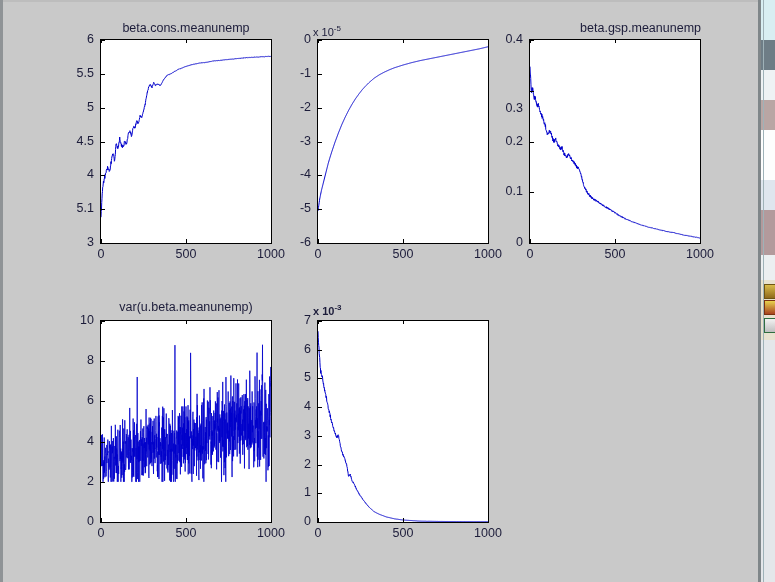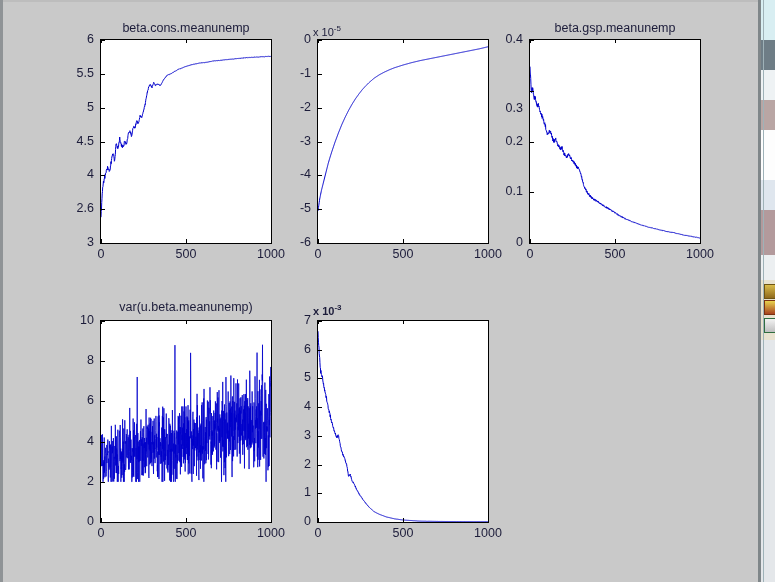--- a/index.html
+++ b/index.html
@@ -88,21 +88,21 @@
       <span>x 10</span><sup>-5</sup>
     </div>
     <div class="plotbox" style="left:317px;top:39px;width:172px;height:205px;">
       <svg id="svg1" width="170" height="203" viewBox="0 0 170 203">
           <path d="M0.00 170.86 L0.24 169.17 L0.49 167.48 L0.73 165.78 L0.97 164.09 L1.21 162.40 L1.46 160.71 L1.70 159.02 L1.94 157.81 L2.19 156.60 L2.43 155.39 L2.67 154.18 L2.91 152.97 L3.16 151.77 L3.40 150.56 L3.64 149.59 L3.89 148.63 L4.13 147.66 L4.37 146.69 L4.61 145.72 L4.86 144.76 L5.10 143.79 L5.34 142.82 L5.59 141.86 L5.83 140.89 L6.07 139.92 L6.31 138.96 L6.56 137.99 L6.80 137.02 L7.04 136.06 L7.29 135.09 L7.53 134.13 L7.77 133.16 L8.01 132.19 L8.26 131.22 L8.50 130.26 L8.74 129.29 L8.99 128.32 L9.23 127.36 L9.47 126.39 L9.71 125.42 L9.96 124.46 L10.20 123.49 L10.44 122.67 L10.69 121.85 L10.93 121.03 L11.17 120.20 L11.41 119.38 L11.66 118.56 L11.90 117.74 L12.14 116.97 L12.39 116.19 L12.63 115.42 L12.87 114.65 L13.11 113.87 L13.36 113.10 L13.60 112.33 L13.84 111.60 L14.09 110.88 L14.33 110.15 L14.57 109.43 L14.81 108.70 L15.06 107.98 L15.30 107.25 L15.54 106.53 L15.79 105.80 L16.03 105.08 L16.27 104.35 L16.51 103.63 L16.76 102.90 L17.00 102.18 L17.24 101.52 L17.49 100.87 L17.73 100.22 L17.97 99.57 L18.21 98.91 L18.46 98.26 L18.70 97.61 L18.94 96.96 L19.19 96.30 L19.43 95.65 L19.67 95.00 L19.91 94.35 L20.16 93.69 L20.40 93.04 L20.64 92.44 L20.89 91.83 L21.13 91.23 L21.37 90.63 L21.61 90.02 L21.86 89.42 L22.10 88.81 L22.34 88.21 L22.59 87.60 L22.83 87.00 L23.07 86.40 L23.31 85.79 L23.56 85.19 L23.80 84.58 L24.04 84.05 L24.29 83.52 L24.53 82.99 L24.77 82.46 L25.01 81.92 L25.26 81.39 L25.50 80.86 L25.74 80.33 L25.99 79.80 L26.23 79.27 L26.47 78.73 L26.71 78.20 L26.96 77.67 L27.20 77.14 L27.44 76.66 L27.69 76.17 L27.93 75.69 L28.17 75.21 L28.41 74.72 L28.66 74.24 L28.90 73.76 L29.14 73.27 L29.39 72.79 L29.63 72.31 L29.87 71.82 L30.11 71.34 L30.36 70.86 L30.60 70.37 L30.84 69.94 L31.09 69.50 L31.33 69.07 L31.57 68.63 L31.81 68.20 L32.06 67.76 L32.30 67.33 L32.54 66.89 L32.79 66.46 L33.03 66.02 L33.27 65.59 L33.51 65.15 L33.76 64.72 L34.00 64.28 L34.24 63.90 L34.49 63.51 L34.73 63.12 L34.97 62.74 L35.21 62.35 L35.46 61.96 L35.70 61.58 L35.94 61.19 L36.19 60.80 L36.43 60.42 L36.67 60.03 L36.91 59.64 L37.16 59.26 L37.40 58.87 L37.64 58.53 L37.89 58.19 L38.13 57.86 L38.37 57.52 L38.61 57.18 L38.86 56.84 L39.10 56.50 L39.34 56.16 L39.59 55.83 L39.83 55.49 L40.07 55.15 L40.31 54.81 L40.56 54.47 L40.80 54.13 L41.04 53.82 L41.29 53.50 L41.53 53.19 L41.77 52.88 L42.01 52.56 L42.26 52.25 L42.50 51.93 L42.74 51.62 L42.99 51.31 L43.23 50.99 L43.47 50.68 L43.71 50.36 L43.96 50.05 L44.20 49.73 L44.44 49.47 L44.69 49.20 L44.93 48.94 L45.17 48.67 L45.41 48.41 L45.66 48.14 L45.90 47.87 L46.14 47.61 L46.39 47.34 L46.63 47.08 L46.87 46.81 L47.11 46.54 L47.36 46.28 L47.60 46.01 L47.84 45.77 L48.09 45.53 L48.33 45.29 L48.57 45.05 L48.81 44.81 L49.06 44.56 L49.30 44.32 L49.54 44.08 L49.79 43.84 L50.03 43.60 L50.27 43.35 L50.51 43.11 L50.76 42.87 L51.00 42.63 L51.24 42.42 L51.49 42.21 L51.73 42.00 L51.97 41.79 L52.21 41.58 L52.46 41.37 L52.70 41.16 L52.94 40.95 L53.19 40.75 L53.43 40.54 L53.67 40.33 L53.91 40.12 L54.16 39.91 L54.40 39.70 L54.64 39.49 L54.89 39.28 L55.13 39.07 L55.37 38.86 L55.61 38.65 L55.86 38.44 L56.10 38.23 L56.34 38.07 L56.59 37.91 L56.83 37.75 L57.07 37.59 L57.31 37.43 L57.56 37.27 L57.80 37.10 L58.04 36.94 L58.29 36.78 L58.53 36.62 L58.77 36.46 L59.01 36.30 L59.26 36.14 L59.50 35.98 L59.74 35.82 L59.99 35.65 L60.23 35.49 L60.47 35.33 L60.71 35.17 L60.96 35.01 L61.20 34.85 L61.44 34.72 L61.69 34.59 L61.93 34.46 L62.17 34.33 L62.41 34.20 L62.66 34.07 L62.90 33.95 L63.14 33.82 L63.39 33.69 L63.63 33.56 L63.87 33.43 L64.11 33.30 L64.36 33.17 L64.60 33.04 L64.84 32.91 L65.09 32.79 L65.33 32.66 L65.57 32.53 L65.81 32.40 L66.06 32.27 L66.30 32.14 L66.54 32.03 L66.79 31.92 L67.03 31.80 L67.27 31.69 L67.51 31.58 L67.76 31.46 L68.00 31.35 L68.24 31.24 L68.49 31.13 L68.73 31.01 L68.97 30.90 L69.21 30.79 L69.46 30.68 L69.70 30.56 L69.94 30.45 L70.19 30.34 L70.43 30.22 L70.67 30.11 L70.91 30.00 L71.16 29.89 L71.40 29.77 L71.64 29.68 L71.89 29.58 L72.13 29.48 L72.37 29.39 L72.61 29.29 L72.86 29.19 L73.10 29.10 L73.34 29.00 L73.59 28.90 L73.83 28.81 L74.07 28.71 L74.31 28.61 L74.56 28.52 L74.80 28.42 L75.04 28.32 L75.29 28.23 L75.53 28.13 L75.77 28.03 L76.01 27.94 L76.26 27.84 L76.50 27.74 L76.74 27.67 L76.99 27.59 L77.23 27.51 L77.47 27.43 L77.71 27.36 L77.96 27.28 L78.20 27.20 L78.44 27.12 L78.69 27.05 L78.93 26.97 L79.17 26.89 L79.41 26.82 L79.66 26.74 L79.90 26.66 L80.14 26.58 L80.39 26.51 L80.63 26.43 L80.87 26.35 L81.11 26.27 L81.36 26.20 L81.60 26.12 L81.84 26.04 L82.09 25.96 L82.33 25.89 L82.57 25.81 L82.81 25.73 L83.06 25.66 L83.30 25.58 L83.54 25.50 L83.79 25.42 L84.03 25.35 L84.27 25.27 L84.51 25.19 L84.76 25.11 L85.00 25.04 L85.24 24.97 L85.49 24.90 L85.73 24.83 L85.97 24.77 L86.21 24.70 L86.46 24.63 L86.70 24.56 L86.94 24.50 L87.19 24.43 L87.43 24.36 L87.67 24.29 L87.91 24.22 L88.16 24.16 L88.40 24.09 L88.64 24.02 L88.89 23.95 L89.13 23.89 L89.37 23.82 L89.61 23.75 L89.86 23.68 L90.10 23.62 L90.34 23.55 L90.59 23.48 L90.83 23.41 L91.07 23.35 L91.31 23.28 L91.56 23.21 L91.80 23.14 L92.04 23.07 L92.29 23.01 L92.53 22.94 L92.77 22.87 L93.01 22.80 L93.26 22.74 L93.50 22.67 L93.74 22.61 L93.99 22.55 L94.23 22.49 L94.47 22.44 L94.71 22.38 L94.96 22.32 L95.20 22.26 L95.44 22.20 L95.69 22.15 L95.93 22.09 L96.17 22.03 L96.41 21.97 L96.66 21.91 L96.90 21.86 L97.14 21.80 L97.39 21.74 L97.63 21.68 L97.87 21.62 L98.11 21.57 L98.36 21.51 L98.60 21.45 L98.84 21.39 L99.09 21.33 L99.33 21.28 L99.57 21.22 L99.81 21.16 L100.06 21.10 L100.30 21.04 L100.54 20.99 L100.79 20.93 L101.03 20.87 L101.27 20.81 L101.51 20.75 L101.76 20.70 L102.00 20.64 L102.24 20.59 L102.49 20.54 L102.73 20.49 L102.97 20.44 L103.21 20.40 L103.46 20.35 L103.70 20.30 L103.94 20.25 L104.19 20.20 L104.43 20.15 L104.67 20.11 L104.91 20.06 L105.16 20.01 L105.40 19.96 L105.64 19.91 L105.89 19.87 L106.13 19.82 L106.37 19.77 L106.61 19.72 L106.86 19.67 L107.10 19.62 L107.34 19.57 L107.59 19.53 L107.83 19.48 L108.07 19.43 L108.31 19.38 L108.56 19.33 L108.80 19.29 L109.04 19.24 L109.29 19.19 L109.53 19.14 L109.77 19.09 L110.01 19.04 L110.26 19.00 L110.50 18.95 L110.74 18.90 L110.99 18.85 L111.23 18.80 L111.47 18.75 L111.71 18.70 L111.96 18.66 L112.20 18.61 L112.44 18.56 L112.69 18.51 L112.93 18.46 L113.17 18.42 L113.41 18.37 L113.66 18.32 L113.90 18.27 L114.14 18.22 L114.39 18.17 L114.63 18.13 L114.87 18.08 L115.11 18.03 L115.36 17.98 L115.60 17.93 L115.84 17.88 L116.09 17.84 L116.33 17.79 L116.57 17.74 L116.81 17.69 L117.06 17.64 L117.30 17.59 L117.54 17.54 L117.79 17.50 L118.03 17.45 L118.27 17.40 L118.51 17.35 L118.76 17.30 L119.00 17.25 L119.24 17.21 L119.49 17.16 L119.73 17.11 L119.97 17.06 L120.21 17.01 L120.46 16.97 L120.70 16.92 L120.94 16.87 L121.19 16.82 L121.43 16.77 L121.67 16.72 L121.91 16.68 L122.16 16.63 L122.40 16.58 L122.64 16.53 L122.89 16.48 L123.13 16.43 L123.37 16.38 L123.61 16.34 L123.86 16.29 L124.10 16.24 L124.34 16.19 L124.59 16.14 L124.83 16.09 L125.07 16.05 L125.31 16.00 L125.56 15.95 L125.80 15.90 L126.04 15.85 L126.29 15.81 L126.53 15.76 L126.77 15.71 L127.01 15.66 L127.26 15.61 L127.50 15.56 L127.74 15.51 L127.99 15.47 L128.23 15.42 L128.47 15.37 L128.71 15.32 L128.96 15.27 L129.20 15.23 L129.44 15.18 L129.69 15.13 L129.93 15.08 L130.17 15.03 L130.41 14.98 L130.66 14.93 L130.90 14.89 L131.14 14.84 L131.39 14.79 L131.63 14.74 L131.87 14.69 L132.11 14.65 L132.36 14.60 L132.60 14.55 L132.84 14.50 L133.09 14.45 L133.33 14.40 L133.57 14.35 L133.81 14.31 L134.06 14.26 L134.30 14.21 L134.54 14.16 L134.79 14.11 L135.03 14.06 L135.27 14.02 L135.51 13.97 L135.76 13.92 L136.00 13.87 L136.24 13.82 L136.49 13.78 L136.73 13.73 L136.97 13.68 L137.21 13.63 L137.46 13.58 L137.70 13.53 L137.94 13.48 L138.19 13.44 L138.43 13.39 L138.67 13.34 L138.91 13.29 L139.16 13.24 L139.40 13.19 L139.64 13.15 L139.89 13.10 L140.13 13.05 L140.37 13.00 L140.61 12.95 L140.86 12.91 L141.10 12.86 L141.34 12.81 L141.59 12.76 L141.83 12.71 L142.07 12.66 L142.31 12.62 L142.56 12.57 L142.80 12.52 L143.04 12.47 L143.29 12.42 L143.53 12.37 L143.77 12.32 L144.01 12.28 L144.26 12.23 L144.50 12.18 L144.74 12.13 L144.99 12.08 L145.23 12.03 L145.47 11.99 L145.71 11.94 L145.96 11.89 L146.20 11.84 L146.44 11.79 L146.69 11.75 L146.93 11.70 L147.17 11.65 L147.41 11.60 L147.66 11.55 L147.90 11.50 L148.14 11.46 L148.39 11.41 L148.63 11.36 L148.87 11.31 L149.11 11.26 L149.36 11.21 L149.60 11.17 L149.84 11.12 L150.09 11.07 L150.33 11.02 L150.57 10.97 L150.81 10.92 L151.06 10.87 L151.30 10.83 L151.54 10.78 L151.79 10.73 L152.03 10.68 L152.27 10.63 L152.51 10.59 L152.76 10.54 L153.00 10.49 L153.24 10.44 L153.49 10.39 L153.73 10.34 L153.97 10.29 L154.21 10.25 L154.46 10.20 L154.70 10.15 L154.94 10.10 L155.19 10.05 L155.43 10.00 L155.67 9.96 L155.91 9.91 L156.16 9.86 L156.40 9.81 L156.64 9.76 L156.89 9.72 L157.13 9.67 L157.37 9.62 L157.61 9.57 L157.86 9.52 L158.10 9.47 L158.34 9.42 L158.59 9.38 L158.83 9.33 L159.07 9.28 L159.31 9.23 L159.56 9.18 L159.80 9.13 L160.04 9.09 L160.29 9.04 L160.53 8.99 L160.77 8.94 L161.01 8.89 L161.26 8.84 L161.50 8.80 L161.74 8.74 L161.99 8.68 L162.23 8.62 L162.47 8.56 L162.71 8.51 L162.96 8.45 L163.20 8.39 L163.44 8.33 L163.69 8.27 L163.93 8.22 L164.17 8.16 L164.41 8.10 L164.66 8.04 L164.90 7.98 L165.14 7.93 L165.39 7.87 L165.63 7.81 L165.87 7.75 L166.11 7.69 L166.36 7.64 L166.60 7.58 L166.84 7.52 L167.09 7.46 L167.33 7.40 L167.57 7.35 L167.81 7.29 L168.06 7.23 L168.30 7.17 L168.54 7.11 L168.79 7.06 L169.03 7.00 L169.27 6.94 L169.51 6.88 L169.76 6.82 L170.00 6.77" fill="none" stroke="#0000cc" stroke-width="1" stroke-linejoin="round"></path>
         </svg>
     </div>
   </div>
 
   <div class="subplot" style="left:0px;top:0px;width:740px;height:290px;">
-    <div class="title" style="left:529px;top:21px;width:172px;">beta.gsp.meanunemp</div>
+    <div class="title" style="left:529px;top:21px;width:172px;text-align:right;">beta.gsp.meanunemp</div>
     <div class="plotbox" style="left:529px;top:39px;width:172px;height:205px;">
       <svg id="svg2" width="170" height="203" viewBox="0 0 170 203">
           <path d="M0.00 26.60 L0.24 33.04 L0.49 34.87 L0.73 38.65 L0.97 44.82 L1.21 50.22 L1.46 52.69 L1.70 50.47 L1.94 47.65 L2.19 48.54 L2.43 50.72 L2.67 47.71 L2.91 49.00 L3.16 51.47 L3.40 54.43 L3.64 54.31 L3.89 57.05 L4.13 58.90 L4.37 59.65 L4.61 55.99 L4.86 58.91 L5.10 56.60 L5.34 56.59 L5.59 59.79 L5.83 60.94 L6.07 62.13 L6.31 61.72 L6.56 64.87 L6.80 65.08 L7.04 66.41 L7.29 66.39 L7.53 64.25 L7.77 67.11 L8.01 67.03 L8.26 63.27 L8.50 65.30 L8.74 66.35 L8.99 65.99 L9.23 67.38 L9.47 69.33 L9.71 70.43 L9.96 71.71 L10.20 71.05 L10.44 72.59 L10.69 74.23 L10.93 73.35 L11.17 74.05 L11.41 73.69 L11.66 77.00 L11.90 74.15 L12.14 78.39 L12.39 77.86 L12.63 76.38 L12.87 77.43 L13.11 79.19 L13.36 80.34 L13.60 79.38 L13.84 81.78 L14.09 83.63 L14.33 84.29 L14.57 83.24 L14.81 82.72 L15.06 85.00 L15.30 86.77 L15.54 84.60 L15.79 89.68 L16.03 90.37 L16.27 90.44 L16.51 90.94 L16.76 92.17 L17.00 92.02 L17.24 94.74 L17.49 93.42 L17.73 93.40 L17.97 94.18 L18.21 94.04 L18.46 93.60 L18.70 92.79 L18.94 93.31 L19.19 90.23 L19.43 90.35 L19.67 92.08 L19.91 92.78 L20.16 92.04 L20.40 91.13 L20.64 90.97 L20.89 93.98 L21.13 93.94 L21.37 93.12 L21.61 95.24 L21.86 97.30 L22.10 97.46 L22.34 96.29 L22.59 99.60 L22.83 101.02 L23.07 100.05 L23.31 98.58 L23.56 101.92 L23.80 101.04 L24.04 102.73 L24.29 99.87 L24.53 101.70 L24.77 99.34 L25.01 100.04 L25.26 99.21 L25.50 98.71 L25.74 97.94 L25.99 101.04 L26.23 101.86 L26.47 101.41 L26.71 101.31 L26.96 101.55 L27.20 102.99 L27.44 104.40 L27.69 105.78 L27.93 106.03 L28.17 104.53 L28.41 106.88 L28.66 105.76 L28.90 105.47 L29.14 105.44 L29.39 107.32 L29.63 106.74 L29.87 108.78 L30.11 108.03 L30.36 109.69 L30.60 107.52 L30.84 109.73 L31.09 109.67 L31.33 106.84 L31.57 108.17 L31.81 108.87 L32.06 106.40 L32.30 108.26 L32.54 109.67 L32.79 110.91 L33.03 111.78 L33.27 110.44 L33.51 111.81 L33.76 112.10 L34.00 115.08 L34.24 113.52 L34.49 115.55 L34.73 113.10 L34.97 115.60 L35.21 115.56 L35.46 115.14 L35.70 115.00 L35.94 116.45 L36.19 116.82 L36.43 118.00 L36.67 117.40 L36.91 115.92 L37.16 116.41 L37.40 117.30 L37.64 114.57 L37.89 114.41 L38.13 114.80 L38.37 115.11 L38.61 113.60 L38.86 115.41 L39.10 115.20 L39.34 115.98 L39.59 114.87 L39.83 116.07 L40.07 116.92 L40.31 118.20 L40.56 118.95 L40.80 117.55 L41.04 117.71 L41.29 117.56 L41.53 119.37 L41.77 120.97 L42.01 120.01 L42.26 120.36 L42.50 119.96 L42.74 121.14 L42.99 122.08 L43.23 121.69 L43.47 120.84 L43.71 121.84 L43.96 123.63 L44.20 123.12 L44.44 121.81 L44.69 123.76 L44.93 123.28 L45.17 125.19 L45.41 123.50 L45.66 125.20 L45.90 126.19 L46.14 125.85 L46.39 124.93 L46.63 127.96 L46.87 127.02 L47.11 126.85 L47.36 128.76 L47.60 126.59 L47.84 126.72 L48.09 128.17 L48.33 127.24 L48.57 128.35 L48.81 128.99 L49.06 128.93 L49.30 129.33 L49.54 130.12 L49.79 131.42 L50.03 131.34 L50.27 132.24 L50.51 133.71 L50.76 133.31 L51.00 134.25 L51.24 135.94 L51.49 137.11 L51.73 136.65 L51.97 139.19 L52.21 140.08 L52.46 139.64 L52.70 141.93 L52.94 142.43 L53.19 142.15 L53.43 144.49 L53.67 145.55 L53.91 146.47 L54.16 146.57 L54.40 146.80 L54.64 148.33 L54.89 147.88 L55.13 147.71 L55.37 149.02 L55.61 149.92 L55.86 149.32 L56.10 149.12 L56.34 151.80 L56.59 152.28 L56.83 151.02 L57.07 150.97 L57.31 152.09 L57.56 153.77 L57.80 152.97 L58.04 153.54 L58.29 154.85 L58.53 153.92 L58.77 153.33 L59.01 153.59 L59.26 154.86 L59.50 156.29 L59.74 155.88 L59.99 156.67 L60.23 155.06 L60.47 155.83 L60.71 157.29 L60.96 157.21 L61.20 156.38 L61.44 157.19 L61.69 158.56 L61.93 157.20 L62.17 157.52 L62.41 158.96 L62.66 157.69 L62.90 158.14 L63.14 158.83 L63.39 159.00 L63.63 160.06 L63.87 160.16 L64.11 158.81 L64.36 159.03 L64.60 159.90 L64.84 160.59 L65.09 159.74 L65.33 160.31 L65.57 159.50 L65.81 159.76 L66.06 161.46 L66.30 161.11 L66.54 160.34 L66.79 160.96 L67.03 161.08 L67.27 161.31 L67.51 162.14 L67.76 160.91 L68.00 161.44 L68.24 161.10 L68.49 161.54 L68.73 162.88 L68.97 162.83 L69.21 162.52 L69.46 163.31 L69.70 163.59 L69.94 163.72 L70.19 162.94 L70.43 164.00 L70.67 163.05 L70.91 164.45 L71.16 164.21 L71.40 164.01 L71.64 164.52 L71.89 164.19 L72.13 164.36 L72.37 165.42 L72.61 164.83 L72.86 165.88 L73.10 165.99 L73.34 165.68 L73.59 164.87 L73.83 165.38 L74.07 166.46 L74.31 166.14 L74.56 166.12 L74.80 166.61 L75.04 167.40 L75.29 167.51 L75.53 167.51 L75.77 167.13 L76.01 166.88 L76.26 166.60 L76.50 168.22 L76.74 167.06 L76.99 168.06 L77.23 167.37 L77.47 167.82 L77.71 168.57 L77.96 168.28 L78.20 167.76 L78.44 169.03 L78.69 169.29 L78.93 168.30 L79.17 168.87 L79.41 169.80 L79.66 169.54 L79.90 168.95 L80.14 169.84 L80.39 169.64 L80.63 169.70 L80.87 169.60 L81.11 169.65 L81.36 170.36 L81.60 171.09 L81.84 171.12 L82.09 170.73 L82.33 171.41 L82.57 170.86 L82.81 171.61 L83.06 171.09 L83.30 171.07 L83.54 171.64 L83.79 171.78 L84.03 171.89 L84.27 171.77 L84.51 172.77 L84.76 172.59 L85.00 173.16 L85.24 172.91 L85.49 172.54 L85.73 172.61 L85.97 173.41 L86.21 173.77 L86.46 174.15 L86.70 174.31 L86.94 173.67 L87.19 173.67 L87.43 174.24 L87.67 174.08 L87.91 175.26 L88.16 174.80 L88.40 174.66 L88.64 175.54 L88.89 175.67 L89.13 175.53 L89.37 175.65 L89.61 176.12 L89.86 175.47 L90.10 175.64 L90.34 176.30 L90.59 176.33 L90.83 176.83 L91.07 176.61 L91.31 176.49 L91.56 176.67 L91.80 177.25 L92.04 176.49 L92.29 177.37 L92.53 176.88 L92.77 177.76 L93.01 177.75 L93.26 177.29 L93.50 177.54 L93.74 177.99 L93.99 177.76 L94.23 177.74 L94.47 178.20 L94.71 178.81 L94.96 178.65 L95.20 178.44 L95.44 179.17 L95.69 178.71 L95.93 179.00 L96.17 179.49 L96.41 179.07 L96.66 179.32 L96.90 179.62 L97.14 179.78 L97.39 179.57 L97.63 179.64 L97.87 179.70 L98.11 179.73 L98.36 179.71 L98.60 180.38 L98.84 180.43 L99.09 180.36 L99.33 180.20 L99.57 180.64 L99.81 180.64 L100.06 181.07 L100.30 180.65 L100.54 180.97 L100.79 181.31 L101.03 181.34 L101.27 181.44 L101.51 181.64 L101.76 181.80 L102.00 181.95 L102.24 181.77 L102.49 182.16 L102.73 181.80 L102.97 181.73 L103.21 181.86 L103.46 182.08 L103.70 182.09 L103.94 182.65 L104.19 182.50 L104.43 182.34 L104.67 182.83 L104.91 182.96 L105.16 182.60 L105.40 182.85 L105.64 182.94 L105.89 183.14 L106.13 183.14 L106.37 183.03 L106.61 183.20 L106.86 183.62 L107.10 183.59 L107.34 183.65 L107.59 183.52 L107.83 184.00 L108.07 183.98 L108.31 183.80 L108.56 183.86 L108.80 184.29 L109.04 184.00 L109.29 184.29 L109.53 184.34 L109.77 184.35 L110.01 184.50 L110.26 184.80 L110.50 184.86 L110.74 184.82 L110.99 184.90 L111.23 185.17 L111.47 185.18 L111.71 184.95 L111.96 185.09 L112.20 185.06 L112.44 185.46 L112.69 185.46 L112.93 185.30 L113.17 185.44 L113.41 185.41 L113.66 185.79 L113.90 185.71 L114.14 185.71 L114.39 186.08 L114.63 185.83 L114.87 186.12 L115.11 186.03 L115.36 186.23 L115.60 186.26 L115.84 186.42 L116.09 186.34 L116.33 186.54 L116.57 186.45 L116.81 186.42 L117.06 186.57 L117.30 186.68 L117.54 187.03 L117.79 187.08 L118.03 186.86 L118.27 186.98 L118.51 187.26 L118.76 187.23 L119.00 187.06 L119.24 187.20 L119.49 187.43 L119.73 187.46 L119.97 187.60 L120.21 187.61 L120.46 187.69 L120.70 187.55 L120.94 187.79 L121.19 187.73 L121.43 187.64 L121.67 188.11 L121.91 187.94 L122.16 187.95 L122.40 187.92 L122.64 187.93 L122.89 187.98 L123.13 188.08 L123.37 188.34 L123.61 188.55 L123.86 188.25 L124.10 188.51 L124.34 188.59 L124.59 188.74 L124.83 188.55 L125.07 188.90 L125.31 188.73 L125.56 188.87 L125.80 188.71 L126.04 188.73 L126.29 189.01 L126.53 189.21 L126.77 189.04 L127.01 189.13 L127.26 189.06 L127.50 189.16 L127.74 189.14 L127.99 189.64 L128.23 189.70 L128.47 189.45 L128.71 189.64 L128.96 189.58 L129.20 189.77 L129.44 189.80 L129.69 189.89 L129.93 189.71 L130.17 189.87 L130.41 190.02 L130.66 189.88 L130.90 190.30 L131.14 190.20 L131.39 190.16 L131.63 190.08 L131.87 190.38 L132.11 190.20 L132.36 190.41 L132.60 190.31 L132.84 190.80 L133.09 190.60 L133.33 190.86 L133.57 190.60 L133.81 190.70 L134.06 190.88 L134.30 190.73 L134.54 191.13 L134.79 191.05 L135.03 191.24 L135.27 191.10 L135.51 191.30 L135.76 191.47 L136.00 191.16 L136.24 191.48 L136.49 191.56 L136.73 191.26 L136.97 191.60 L137.21 191.37 L137.46 191.78 L137.70 191.71 L137.94 191.57 L138.19 191.51 L138.43 191.94 L138.67 191.82 L138.91 191.79 L139.16 191.90 L139.40 192.00 L139.64 192.10 L139.89 191.89 L140.13 192.19 L140.37 192.10 L140.61 192.21 L140.86 192.03 L141.10 192.44 L141.34 192.34 L141.59 192.22 L141.83 192.38 L142.07 192.19 L142.31 192.59 L142.56 192.38 L142.80 192.42 L143.04 192.45 L143.29 192.70 L143.53 192.46 L143.77 192.95 L144.01 192.59 L144.26 192.78 L144.50 192.78 L144.74 192.77 L144.99 193.06 L145.23 192.97 L145.47 193.16 L145.71 193.31 L145.96 193.10 L146.20 193.45 L146.44 193.38 L146.69 193.55 L146.93 193.38 L147.17 193.63 L147.41 193.66 L147.66 193.61 L147.90 193.64 L148.14 193.73 L148.39 193.58 L148.63 193.77 L148.87 194.06 L149.11 194.13 L149.36 194.15 L149.60 193.85 L149.84 194.01 L150.09 194.13 L150.33 194.25 L150.57 194.10 L150.81 194.48 L151.06 194.21 L151.30 194.53 L151.54 194.37 L151.79 194.65 L152.03 194.84 L152.27 194.72 L152.51 194.76 L152.76 194.91 L153.00 194.72 L153.24 195.05 L153.49 195.05 L153.73 195.16 L153.97 194.96 L154.21 195.09 L154.46 195.30 L154.70 195.37 L154.94 195.14 L155.19 195.23 L155.43 195.14 L155.67 195.55 L155.91 195.18 L156.16 195.52 L156.40 195.57 L156.64 195.41 L156.89 195.56 L157.13 195.73 L157.37 195.53 L157.61 195.71 L157.86 195.69 L158.10 195.77 L158.34 195.81 L158.59 196.01 L158.83 196.00 L159.07 195.85 L159.31 196.23 L159.56 195.99 L159.80 196.20 L160.04 196.16 L160.29 196.06 L160.53 196.25 L160.77 196.21 L161.01 196.50 L161.26 196.33 L161.50 196.29 L161.74 196.45 L161.99 196.26 L162.23 196.35 L162.47 196.78 L162.71 196.83 L162.96 196.74 L163.20 196.90 L163.44 196.83 L163.69 196.90 L163.93 196.76 L164.17 197.03 L164.41 197.00 L164.66 196.87 L164.90 196.97 L165.14 197.25 L165.39 197.19 L165.63 197.33 L165.87 197.07 L166.11 197.29 L166.36 197.27 L166.60 197.16 L166.84 197.30 L167.09 197.53 L167.33 197.66 L167.57 197.43 L167.81 197.60 L168.06 197.79 L168.30 197.71 L168.54 197.60 L168.79 197.87 L169.03 197.78 L169.27 198.01 L169.51 197.95 L169.76 197.85 L170.00 197.82" fill="none" stroke="#0000cc" stroke-width="1" stroke-linejoin="round"></path>
         </svg>
     </div>
   </div>
 
   <div class="subplot" style="left:0px;top:0px;width:300px;height:582px;">
     <div class="title" style="left:100px;top:300px;width:172px;">var(u.beta.meanunemp)</div>
     <div class="plotbox" style="left:100px;top:320px;width:172px;height:203px;">
@@ -119,21 +119,21 @@
     <div class="plotbox" style="left:317px;top:320px;width:172px;height:203px;">
       <svg id="svg4" width="170" height="201" viewBox="0 0 170 201">
           <path d="M0.00 10.22 L0.24 16.59 L0.49 21.22 L0.73 24.61 L0.97 26.08 L1.21 32.61 L1.46 34.97 L1.70 36.52 L1.94 41.65 L2.19 46.31 L2.43 46.94 L2.67 52.29 L2.91 49.40 L3.16 51.59 L3.40 53.36 L3.64 53.85 L3.89 55.72 L4.13 54.86 L4.37 54.88 L4.61 57.06 L4.86 59.97 L5.10 61.14 L5.34 63.05 L5.59 62.44 L5.83 65.85 L6.07 66.91 L6.31 66.51 L6.56 69.82 L6.80 68.96 L7.04 71.58 L7.29 71.55 L7.53 72.89 L7.77 73.50 L8.01 76.62 L8.26 75.29 L8.50 75.85 L8.74 80.11 L8.99 80.95 L9.23 81.49 L9.47 82.14 L9.71 83.25 L9.96 84.28 L10.20 87.30 L10.44 88.49 L10.69 88.35 L10.93 89.11 L11.17 91.57 L11.41 90.26 L11.66 92.10 L11.90 92.36 L12.14 95.81 L12.39 93.90 L12.63 97.52 L12.87 98.81 L13.11 98.23 L13.36 100.17 L13.60 101.93 L13.84 101.36 L14.09 101.22 L14.33 102.21 L14.57 104.25 L14.81 105.28 L15.06 106.67 L15.30 106.68 L15.54 106.29 L15.79 108.14 L16.03 110.07 L16.27 109.75 L16.51 109.89 L16.76 111.51 L17.00 112.70 L17.24 112.68 L17.49 112.02 L17.73 114.68 L17.97 115.37 L18.21 114.97 L18.46 115.14 L18.70 116.49 L18.94 116.98 L19.19 114.53 L19.43 116.29 L19.67 115.83 L19.91 114.13 L20.16 113.73 L20.40 114.57 L20.64 114.70 L20.89 117.39 L21.13 118.35 L21.37 118.57 L21.61 120.42 L21.86 121.72 L22.10 122.38 L22.34 124.80 L22.59 125.80 L22.83 126.08 L23.07 127.17 L23.31 128.73 L23.56 130.42 L23.80 130.85 L24.04 130.86 L24.29 130.78 L24.53 132.23 L24.77 134.18 L25.01 134.32 L25.26 133.50 L25.50 134.87 L25.74 136.04 L25.99 135.67 L26.23 136.51 L26.47 136.50 L26.71 137.46 L26.96 137.92 L27.20 139.80 L27.44 139.57 L27.69 141.73 L27.93 142.05 L28.17 142.02 L28.41 143.38 L28.66 143.24 L28.90 145.56 L29.14 146.15 L29.39 147.42 L29.63 150.21 L29.87 150.16 L30.11 152.43 L30.36 154.47 L30.60 155.35 L30.84 154.24 L31.09 154.04 L31.33 154.47 L31.57 154.65 L31.81 153.67 L32.06 153.99 L32.30 153.17 L32.54 154.65 L32.79 155.87 L33.03 155.51 L33.27 157.05 L33.51 158.12 L33.76 158.79 L34.00 159.92 L34.24 160.47 L34.49 160.79 L34.73 160.91 L34.97 161.47 L35.21 160.85 L35.46 162.02 L35.70 162.25 L35.94 163.02 L36.19 163.31 L36.43 163.35 L36.67 164.07 L36.91 164.70 L37.16 165.61 L37.40 165.02 L37.64 166.40 L37.89 167.14 L38.13 166.95 L38.37 168.29 L38.61 168.77 L38.86 168.66 L39.10 169.32 L39.34 169.78 L39.59 169.72 L39.83 170.66 L40.07 170.66 L40.31 171.30 L40.56 172.07 L40.80 171.92 L41.04 173.17 L41.29 172.92 L41.53 173.28 L41.77 174.16 L42.01 174.66 L42.26 174.92 L42.50 174.87 L42.74 175.24 L42.99 175.34 L43.23 176.27 L43.47 176.37 L43.71 176.49 L43.96 176.87 L44.20 177.69 L44.44 177.49 L44.69 177.98 L44.93 178.78 L45.17 179.10 L45.41 179.35 L45.66 179.60 L45.90 179.58 L46.14 180.00 L46.39 180.26 L46.63 180.77 L46.87 180.99 L47.11 181.61 L47.36 181.57 L47.60 182.09 L47.84 182.51 L48.09 182.44 L48.33 182.84 L48.57 183.38 L48.81 183.56 L49.06 183.84 L49.30 183.91 L49.54 184.44 L49.79 184.57 L50.03 185.03 L50.27 185.13 L50.51 185.62 L50.76 185.65 L51.00 186.16 L51.24 186.30 L51.49 186.58 L51.73 186.78 L51.97 187.02 L52.21 187.21 L52.46 187.42 L52.70 187.59 L52.94 187.86 L53.19 188.03 L53.43 188.22 L53.67 188.48 L53.91 188.67 L54.16 188.87 L54.40 189.16 L54.64 189.33 L54.89 189.56 L55.13 189.79 L55.37 189.98 L55.61 190.23 L55.86 190.45 L56.10 190.70 L56.34 190.76 L56.59 190.93 L56.83 191.03 L57.07 191.16 L57.31 191.29 L57.56 191.39 L57.80 191.54 L58.04 191.67 L58.29 191.80 L58.53 191.91 L58.77 192.00 L59.01 192.11 L59.26 192.23 L59.50 192.38 L59.74 192.53 L59.99 192.61 L60.23 192.73 L60.47 192.90 L60.71 192.97 L60.96 193.13 L61.20 193.29 L61.44 193.32 L61.69 193.39 L61.93 193.51 L62.17 193.61 L62.41 193.67 L62.66 193.82 L62.90 193.91 L63.14 193.95 L63.39 194.11 L63.63 194.13 L63.87 194.24 L64.11 194.33 L64.36 194.42 L64.60 194.55 L64.84 194.65 L65.09 194.69 L65.33 194.78 L65.57 194.91 L65.81 194.96 L66.06 195.11 L66.30 195.20 L66.54 195.26 L66.79 195.38 L67.03 195.46 L67.27 195.54 L67.51 195.61 L67.76 195.72 L68.00 195.83 L68.24 195.88 L68.49 195.98 L68.73 196.04 L68.97 196.04 L69.21 196.13 L69.46 196.21 L69.70 196.25 L69.94 196.32 L70.19 196.38 L70.43 196.37 L70.67 196.48 L70.91 196.48 L71.16 196.55 L71.40 196.60 L71.64 196.65 L71.89 196.76 L72.13 196.81 L72.37 196.87 L72.61 196.95 L72.86 196.97 L73.10 197.02 L73.34 197.08 L73.59 197.17 L73.83 197.18 L74.07 197.25 L74.31 197.30 L74.56 197.39 L74.80 197.44 L75.04 197.46 L75.29 197.54 L75.53 197.57 L75.77 197.64 L76.01 197.69 L76.26 197.82 L76.50 197.81 L76.74 197.87 L76.99 197.89 L77.23 197.91 L77.47 197.97 L77.71 197.99 L77.96 198.03 L78.20 198.07 L78.44 198.14 L78.69 198.11 L78.93 198.18 L79.17 198.17 L79.41 198.20 L79.66 198.24 L79.90 198.30 L80.14 198.35 L80.39 198.35 L80.63 198.39 L80.87 198.43 L81.11 198.47 L81.36 198.49 L81.60 198.54 L81.84 198.60 L82.09 198.61 L82.33 198.66 L82.57 198.68 L82.81 198.71 L83.06 198.71 L83.30 198.74 L83.54 198.79 L83.79 198.85 L84.03 198.82 L84.27 198.87 L84.51 198.94 L84.76 198.94 L85.00 199.02 L85.24 198.98 L85.49 199.05 L85.73 199.07 L85.97 199.09 L86.21 199.06 L86.46 199.10 L86.70 199.12 L86.94 199.09 L87.19 199.15 L87.43 199.18 L87.67 199.17 L87.91 199.21 L88.16 199.21 L88.40 199.24 L88.64 199.24 L88.89 199.24 L89.13 199.28 L89.37 199.29 L89.61 199.30 L89.86 199.34 L90.10 199.30 L90.34 199.34 L90.59 199.39 L90.83 199.38 L91.07 199.43 L91.31 199.45 L91.56 199.46 L91.80 199.43 L92.04 199.48 L92.29 199.46 L92.53 199.52 L92.77 199.49 L93.01 199.54 L93.26 199.52 L93.50 199.57 L93.74 199.56 L93.99 199.64 L94.23 199.65 L94.47 199.60 L94.71 199.68 L94.96 199.64 L95.20 199.66 L95.44 199.72 L95.69 199.75 L95.93 199.74 L96.17 199.72 L96.41 199.74 L96.66 199.78 L96.90 199.81 L97.14 199.82 L97.39 199.81 L97.63 199.85 L97.87 199.84 L98.11 199.85 L98.36 199.92 L98.60 199.88 L98.84 199.89 L99.09 199.97 L99.33 199.97 L99.57 199.98 L99.81 200.01 L100.06 199.98 L100.30 199.99 L100.54 200.08 L100.79 200.08 L101.03 200.11 L101.27 200.10 L101.51 200.08 L101.76 200.11 L102.00 200.14 L102.24 200.14 L102.49 200.11 L102.73 200.15 L102.97 200.14 L103.21 200.18 L103.46 200.17 L103.70 200.15 L103.94 200.17 L104.19 200.17 L104.43 200.19 L104.67 200.18 L104.91 200.22 L105.16 200.21 L105.40 200.21 L105.64 200.21 L105.89 200.17 L106.13 200.20 L106.37 200.20 L106.61 200.21 L106.86 200.19 L107.10 200.23 L107.34 200.19 L107.59 200.23 L107.83 200.22 L108.07 200.28 L108.31 200.26 L108.56 200.29 L108.80 200.27 L109.04 200.23 L109.29 200.30 L109.53 200.29 L109.77 200.27 L110.01 200.31 L110.26 200.26 L110.50 200.24 L110.74 200.32 L110.99 200.29 L111.23 200.28 L111.47 200.31 L111.71 200.26 L111.96 200.33 L112.20 200.28 L112.44 200.35 L112.69 200.31 L112.93 200.31 L113.17 200.34 L113.41 200.30 L113.66 200.32 L113.90 200.33 L114.14 200.36 L114.39 200.32 L114.63 200.33 L114.87 200.36 L115.11 200.34 L115.36 200.35 L115.60 200.34 L115.84 200.40 L116.09 200.38 L116.33 200.36 L116.57 200.35 L116.81 200.38 L117.06 200.35 L117.30 200.38 L117.54 200.37 L117.79 200.37 L118.03 200.38 L118.27 200.40 L118.51 200.41 L118.76 200.43 L119.00 200.45 L119.24 200.44 L119.49 200.39 L119.73 200.40 L119.97 200.44 L120.21 200.41 L120.46 200.47 L120.70 200.44 L120.94 200.43 L121.19 200.42 L121.43 200.47 L121.67 200.41 L121.91 200.44 L122.16 200.41 L122.40 200.43 L122.64 200.47 L122.89 200.48 L123.13 200.43 L123.37 200.47 L123.61 200.42 L123.86 200.47 L124.10 200.48 L124.34 200.47 L124.59 200.43 L124.83 200.44 L125.07 200.44 L125.31 200.48 L125.56 200.44 L125.80 200.50 L126.04 200.52 L126.29 200.50 L126.53 200.45 L126.77 200.50 L127.01 200.48 L127.26 200.46 L127.50 200.50 L127.74 200.50 L127.99 200.50 L128.23 200.54 L128.47 200.48 L128.71 200.53 L128.96 200.54 L129.20 200.47 L129.44 200.54 L129.69 200.51 L129.93 200.50 L130.17 200.51 L130.41 200.56 L130.66 200.56 L130.90 200.51 L131.14 200.55 L131.39 200.54 L131.63 200.54 L131.87 200.51 L132.11 200.54 L132.36 200.52 L132.60 200.53 L132.84 200.52 L133.09 200.51 L133.33 200.54 L133.57 200.53 L133.81 200.52 L134.06 200.51 L134.30 200.54 L134.54 200.55 L134.79 200.56 L135.03 200.59 L135.27 200.59 L135.51 200.59 L135.76 200.55 L136.00 200.59 L136.24 200.59 L136.49 200.59 L136.73 200.55 L136.97 200.59 L137.21 200.59 L137.46 200.59 L137.70 200.57 L137.94 200.55 L138.19 200.59 L138.43 200.62 L138.67 200.59 L138.91 200.57 L139.16 200.56 L139.40 200.57 L139.64 200.56 L139.89 200.59 L140.13 200.57 L140.37 200.63 L140.61 200.60 L140.86 200.56 L141.10 200.58 L141.34 200.62 L141.59 200.63 L141.83 200.60 L142.07 200.61 L142.31 200.56 L142.56 200.57 L142.80 200.59 L143.04 200.61 L143.29 200.61 L143.53 200.58 L143.77 200.64 L144.01 200.58 L144.26 200.59 L144.50 200.65 L144.74 200.63 L144.99 200.57 L145.23 200.63 L145.47 200.62 L145.71 200.61 L145.96 200.61 L146.20 200.59 L146.44 200.59 L146.69 200.61 L146.93 200.63 L147.17 200.66 L147.41 200.65 L147.66 200.61 L147.90 200.62 L148.14 200.62 L148.39 200.63 L148.63 200.65 L148.87 200.61 L149.11 200.64 L149.36 200.63 L149.60 200.62 L149.84 200.64 L150.09 200.60 L150.33 200.64 L150.57 200.61 L150.81 200.63 L151.06 200.63 L151.30 200.66 L151.54 200.63 L151.79 200.67 L152.03 200.65 L152.27 200.67 L152.51 200.69 L152.76 200.62 L153.00 200.69 L153.24 200.67 L153.49 200.62 L153.73 200.69 L153.97 200.62 L154.21 200.69 L154.46 200.63 L154.70 200.64 L154.94 200.70 L155.19 200.68 L155.43 200.68 L155.67 200.69 L155.91 200.70 L156.16 200.68 L156.40 200.64 L156.64 200.70 L156.89 200.66 L157.13 200.68 L157.37 200.63 L157.61 200.70 L157.86 200.66 L158.10 200.67 L158.34 200.68 L158.59 200.69 L158.83 200.65 L159.07 200.66 L159.31 200.67 L159.56 200.68 L159.80 200.65 L160.04 200.68 L160.29 200.65 L160.53 200.69 L160.77 200.67 L161.01 200.66 L161.26 200.69 L161.50 200.67 L161.74 200.66 L161.99 200.65 L162.23 200.72 L162.47 200.69 L162.71 200.68 L162.96 200.65 L163.20 200.66 L163.44 200.67 L163.69 200.69 L163.93 200.67 L164.17 200.66 L164.41 200.66 L164.66 200.73 L164.90 200.73 L165.14 200.73 L165.39 200.68 L165.63 200.70 L165.87 200.69 L166.11 200.68 L166.36 200.67 L166.60 200.71 L166.84 200.73 L167.09 200.67 L167.33 200.66 L167.57 200.69 L167.81 200.70 L168.06 200.74 L168.30 200.73 L168.54 200.70 L168.79 200.73 L169.03 200.69 L169.27 200.69 L169.51 200.68 L169.76 200.74 L170.00 200.71" fill="none" stroke="#0000cc" stroke-width="1" stroke-linejoin="round"></path>
         </svg>
     </div>
   </div>
 
   <div id="ticklayer">
       <div class="ytick" style="left: 54px; top: 235px; width: 40px;">3</div>
       <div class="tickmark" style="left: 100px; top: 243px; width: 5px; height: 1px;"></div>
-      <div class="ytick" style="left: 54px; top: 201.167px; width: 40px;">2.6</div>
+      <div class="ytick" style="left: 54px; top: 201.167px; width: 40px;">5.1</div>
       <div class="tickmark" style="left: 100px; top: 209.167px; width: 5px; height: 1px;"></div>
       <div class="ytick" style="left: 54px; top: 167.333px; width: 40px;">4</div>
       <div class="tickmark" style="left: 100px; top: 175.333px; width: 5px; height: 1px;"></div>
       <div class="ytick" style="left: 54px; top: 133.5px; width: 40px;">4.5</div>
       <div class="tickmark" style="left: 100px; top: 141.5px; width: 5px; height: 1px;"></div>
       <div class="ytick" style="left: 54px; top: 99.6667px; width: 40px;">5</div>
       <div class="tickmark" style="left: 100px; top: 107.667px; width: 5px; height: 1px;"></div>
       <div class="ytick" style="left: 54px; top: 65.8333px; width: 40px;">5.5</div>
       <div class="tickmark" style="left: 100px; top: 73.8333px; width: 5px; height: 1px;"></div>
       <div class="ytick" style="left: 54px; top: 32px; width: 40px;">6</div>

